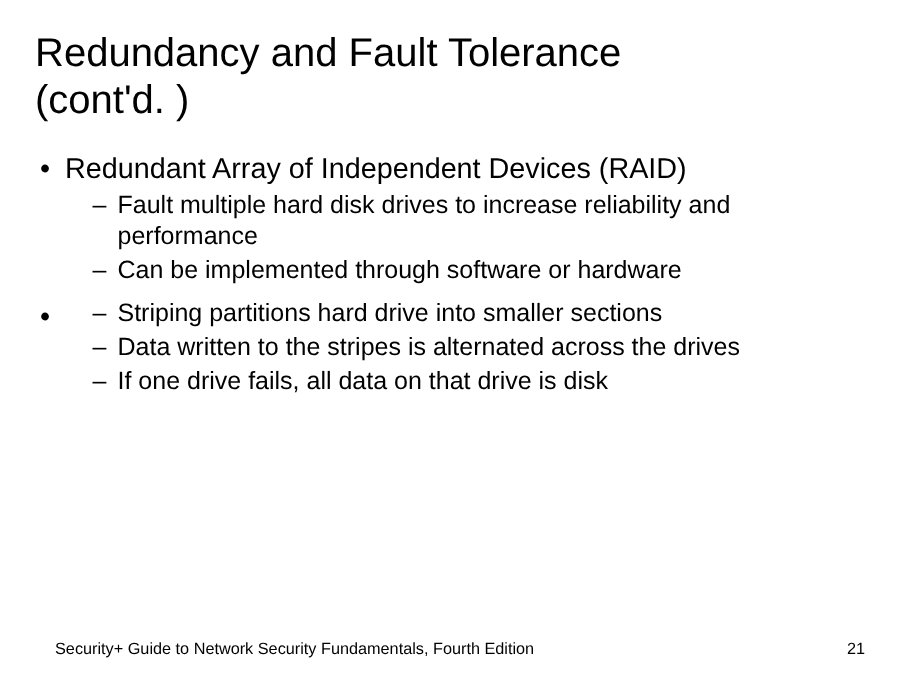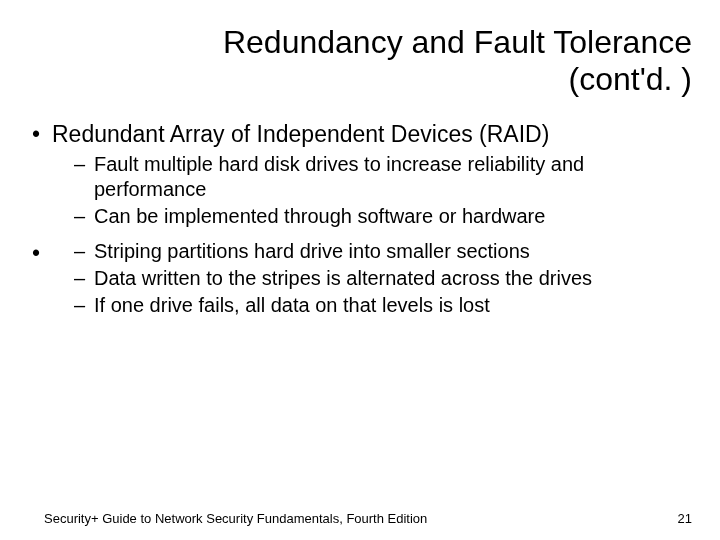--- a/index.html
+++ b/index.html
@@ -13,21 +13,21 @@
     overflow: hidden;
   }
   .slide {
     width: 100%;
     height: 100%;
     padding: 20px 28px 0 28px;
     position: relative;
   }
   .title {
     font-size: 32px;
-    text-align: right;
+    text-align: left;
     font-weight: normal;
     line-height: 1.15;
     margin-bottom: 22px;
     margin-top: 4px;
   }
   ul.level1 {
     list-style: none;
     font-size: 23px;
     line-height: 1.25;
   }
@@ -85,21 +85,21 @@
       <span>Redundant Array of Independent Devices (RAID)</span>
       <ul class="level2">
         <li><span>Fault multiple hard disk drives to increase reliability and performance</span></li>
         <li><span>Can be implemented through software or hardware</span></li>
       </ul>
     </li>
     <li>
       <ul class="level2">
         <li><span>Striping partitions hard drive into smaller sections</span></li>
         <li><span>Data written to the stripes is alternated across the drives</span></li>
-        <li><span>If one drive fails, all data on that levels is lost</span></li>
+        <li><span>If one drive fails, all data on that drive is disk</span></li>
       </ul>
     </li>
   </ul>
 
   <div class="footer">
     <span>Security+ Guide to Network Security Fundamentals, Fourth Edition</span>
     <span>21</span>
   </div>
 </div>
 

